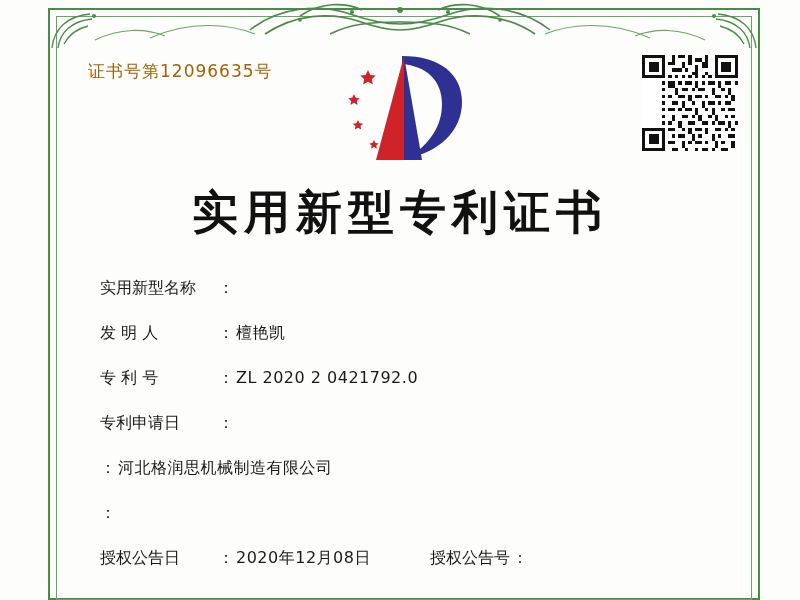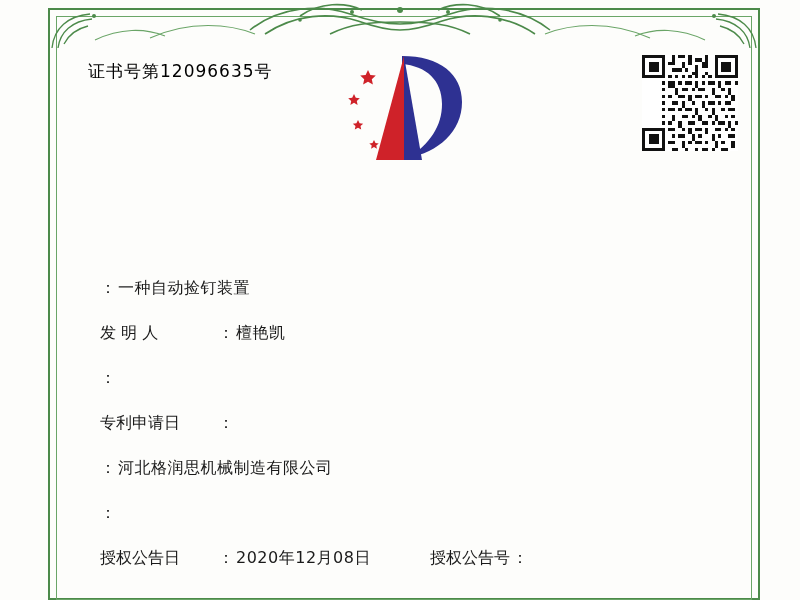--- a/index.html
+++ b/index.html
@@ -60,21 +60,21 @@
   }
   .corner.tl { left: 50px; top: 10px; }
   .corner.tr { right: 42px; top: 10px; transform: scaleX(-1); }
 
   
   .cert-number {
     position: absolute;
     left: 88px;
     top: 60px;
     font-size: 17px;
-    color: #000000;
+    color: #a16207;
     letter-spacing: 1px;
     font-family: "DejaVu Sans", sans-serif;
   }
 
   
   .qr {
     position: absolute;
     right: 62px;
     top: 55px;
     width: 96px;
@@ -365,36 +365,39 @@
 
       <g fill="#cf2229">
         <path d="M38 22 l2.4 5 5.4.6-4 3.6 1.1 5.3-4.9-2.8-4.9 2.8 1.1-5.3-4-3.6 5.4-.6z"></path>
         <path d="M24 46 l1.8 3.7 4 .5-3 2.7.8 4-3.6-2.1-3.6 2.1.8-4-3-2.7 4-.5z"></path>
         <path d="M28 72 l1.6 3.3 3.6.4-2.7 2.4.7 3.5-3.2-1.8-3.2 1.8.7-3.5-2.7-2.4 3.6-.4z"></path>
         <path d="M44 92 l1.5 3 3.2.4-2.4 2.1.6 3.2-2.9-1.6-2.9 1.6.6-3.2-2.4-2.1 3.2-.4z"></path>
       </g>
     </svg>
   </div>
 
+  <div class="title">实用新型专利证书</div>
 
   <div class="fields">
 
     <div class="field-row">
-      <span class="field-colon">：</span>
-      <span class="field-value">一种自动捡钉装置</span>
+      <span class="field-label wide">实用新型名称</span>
+      <span class="field-colon">：</span>
     </div>
 
     <div class="field-row">
       <span class="field-label">发 明 人</span>
       <span class="field-colon">：</span>
       <span class="field-value">檀艳凯</span>
     </div>
 
     <div class="field-row">
-      <span class="field-colon">：</span>
+      <span class="field-label">专 利 号</span>
+      <span class="field-colon">：</span>
+      <span class="field-value">ZL 2020 2 0421792.0</span>
     </div>
 
     <div class="field-row">
       <span class="field-label wide">专利申请日</span>
       <span class="field-colon">：</span>
     </div>
 
     <div class="field-row">
       <span class="field-colon">：</span>
       <span class="field-value">河北格润思机械制造有限公司</span>

